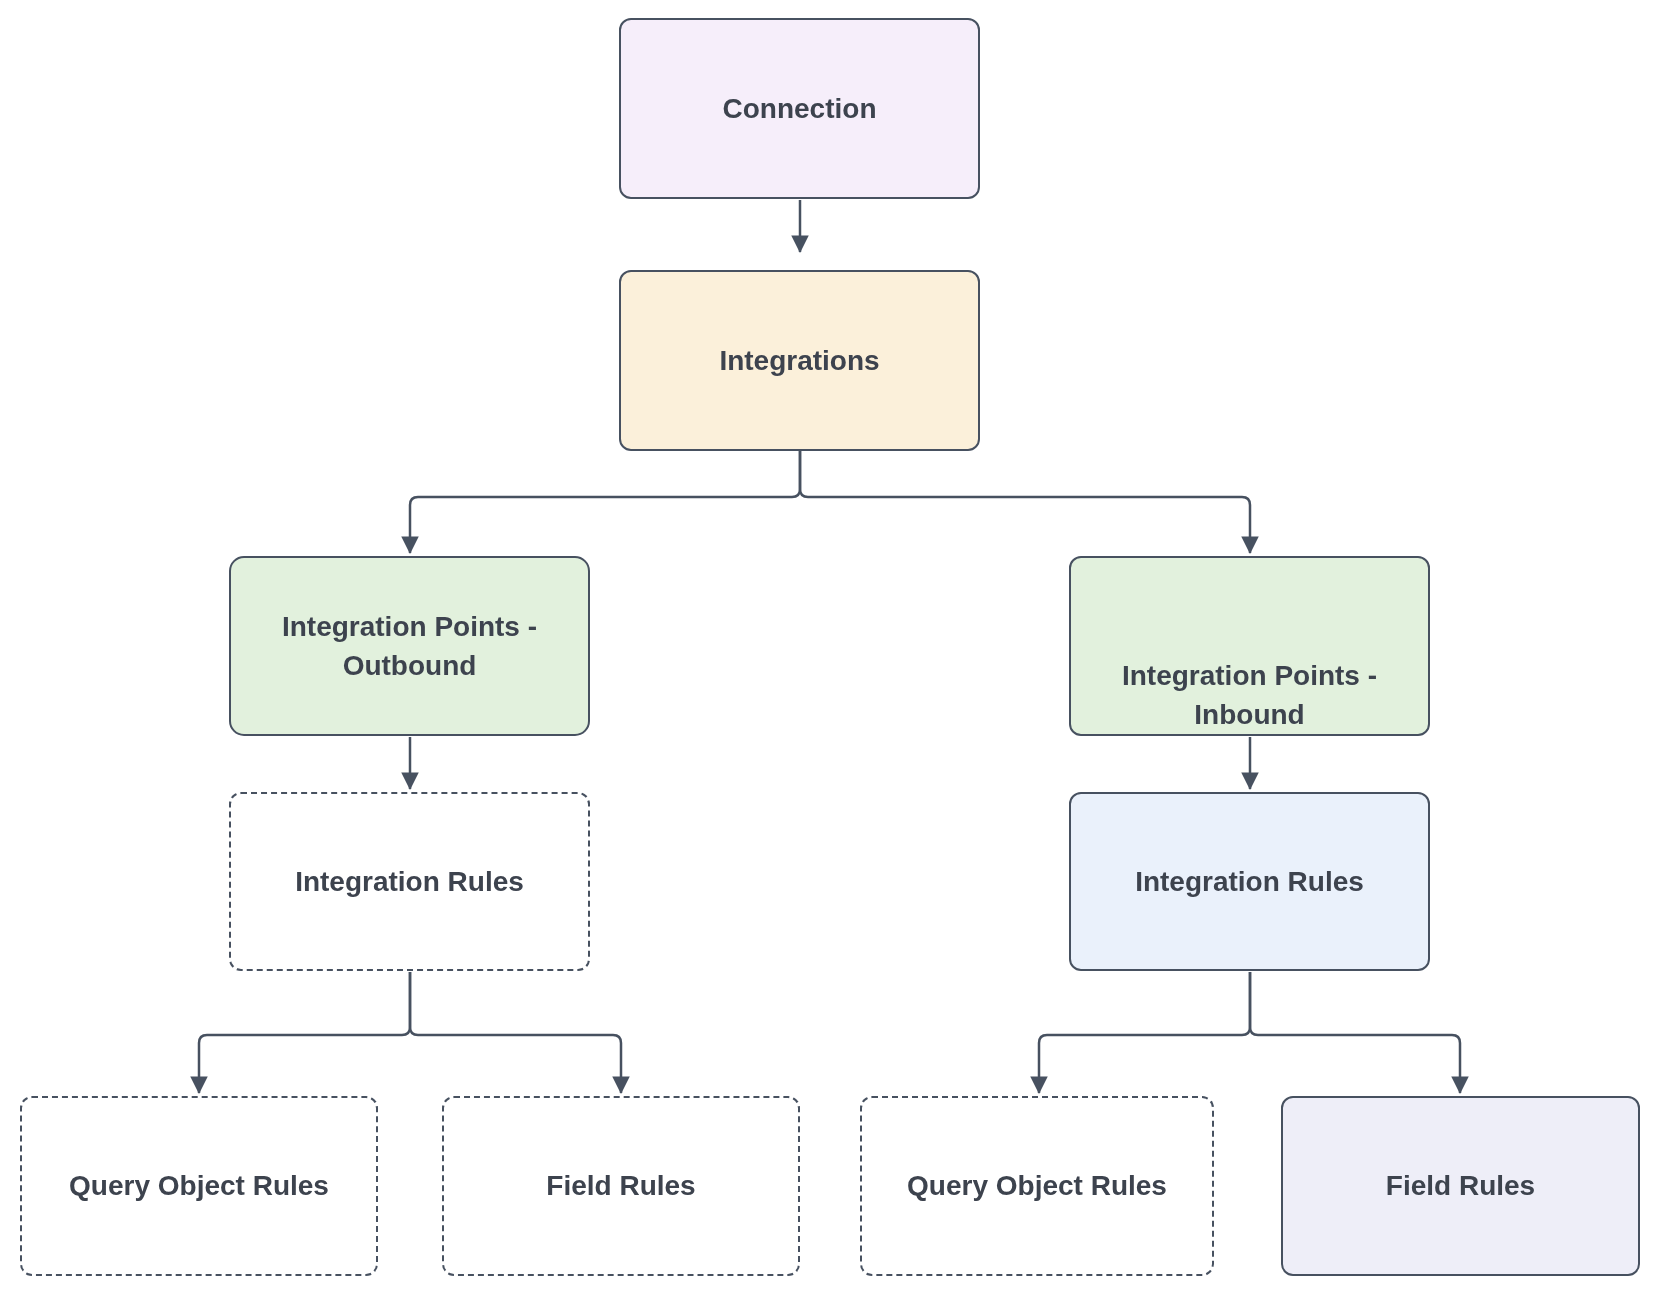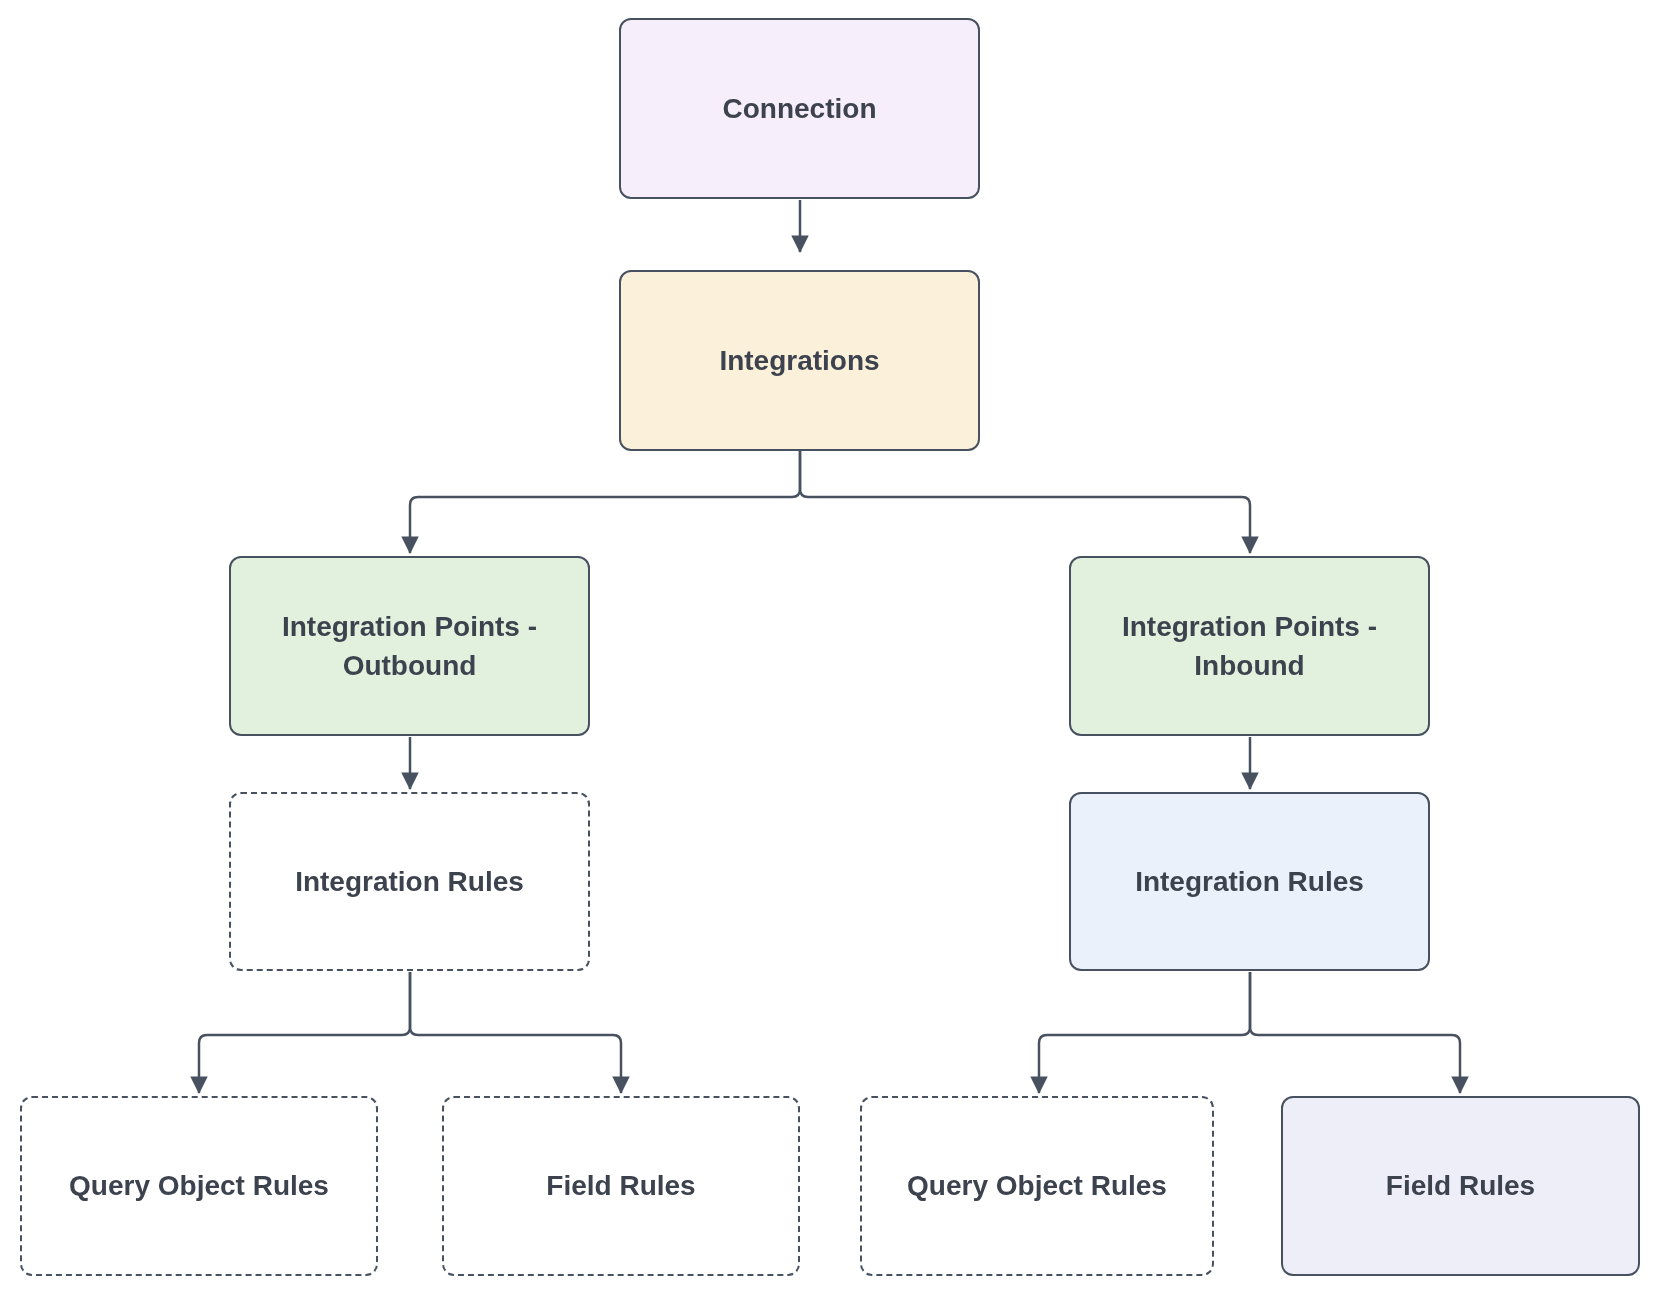--- a/index.html
+++ b/index.html
@@ -31,22 +31,22 @@
     color: #3d434e;
     font-size: 28px;
     font-weight: bold;
     line-height: 1.4;
   }
   .node.dashed { border-style: dashed; }
 
   
   .pos-connection      { left: 619px;  top: 18px;   width: 361px; height: 181px; }
   .pos-integrations    { left: 619px;  top: 270px;  width: 361px; height: 181px; }
-  .pos-ip-outbound     { left: 229px;  top: 556px;  width: 361px; height: 180px; }
-  .pos-ip-inbound      { left: 1069px; top: 556px;  width: 361px; height: 180px; }
+  .pos-ip-outbound     { left: 229px;  top: 556px;  width: 361px; height: 180px; border-radius: 15px; }
+  .pos-ip-inbound      { left: 1069px; top: 556px;  width: 361px; height: 180px; align-items: flex-end; }
   .pos-rules-outbound  { left: 229px;  top: 792px;  width: 361px; height: 179px; }
   .pos-rules-inbound   { left: 1069px; top: 792px;  width: 361px; height: 179px; }
   .pos-qor-outbound    { left: 20px;   top: 1096px; width: 358px; height: 180px; }
   .pos-fr-outbound     { left: 442px;  top: 1096px; width: 358px; height: 180px; }
   .pos-qor-inbound     { left: 860px;  top: 1096px; width: 354px; height: 180px; }
   .pos-fr-inbound      { left: 1281px; top: 1096px; width: 359px; height: 180px; }
 
   .edge {
     fill: none;
     stroke: #475160;

